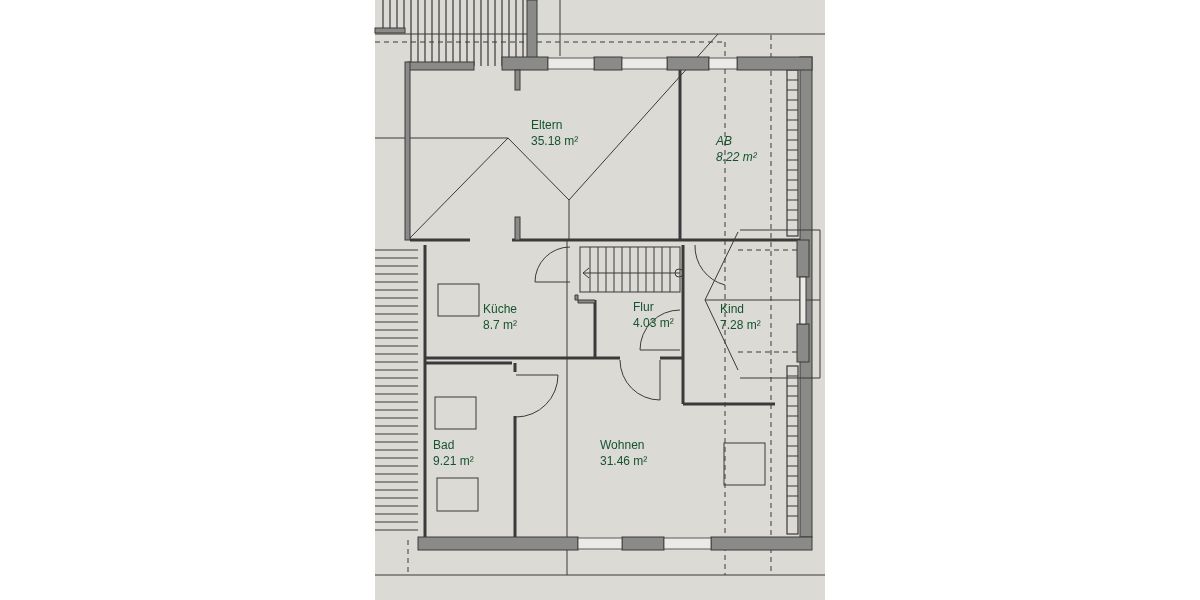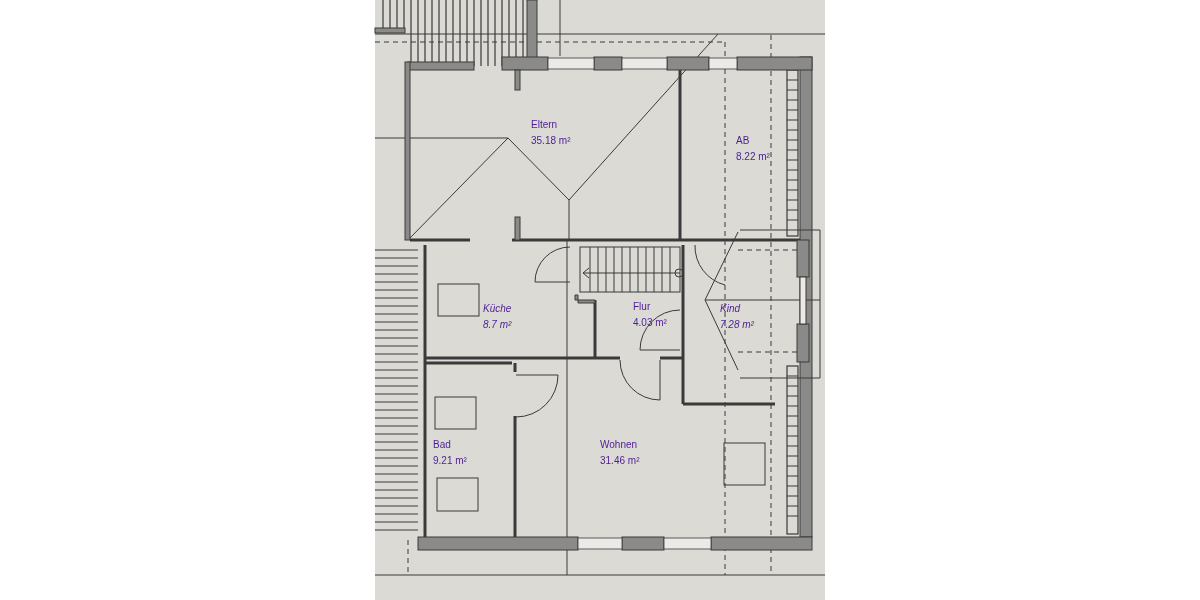--- a/index.html
+++ b/index.html
@@ -1,19 +1,19 @@
 <!DOCTYPE html>
 <html><head>
 <meta charset="utf-8">
 <style>
   html,body{margin:0;padding:0;background:#ffffff;}
   body{width:1200px;height:600px;position:relative;overflow:hidden;font-family:"Liberation Sans",sans-serif;}
   .paper{position:absolute;left:375px;top:0;width:450px;height:600px;background:#dcdad5;}
   svg{position:absolute;left:0;top:0;}
-  .label{position:absolute;font-size:10px;line-height:16px;color:#4c1d95;white-space:nowrap;}
+  .label{position:absolute;font-size:12px;line-height:16px;color:#14532d;white-space:nowrap;}
 </style>
 </head>
 <body>
 
 <div class="paper"></div>
 
 <svg width="1200" height="600">
   <g fill="none" stroke="#3a3a3a" stroke-width="1">
 
     <line x1="375" y1="34" x2="825" y2="34"></line>
@@ -224,33 +224,33 @@
     <rect x="435" y="397" width="41" height="32"></rect>
     <rect x="437" y="478" width="41" height="33"></rect>
     <rect x="724" y="443" width="41" height="42"></rect>
   </g>
 </svg>
 
 <div class="label" style="left:531px;top:117px;">
   <div>Eltern</div>
   <div>35.18 m²</div>
 </div>
-<div class="label" style="left:736px;top:133px;">
+<div class="label" style="left:716px;top:133px;font-style:italic;">
   <div>AB</div>
   <div>8.22 m²</div>
 </div>
-<div class="label" style="left:483px;top:301px;font-style:italic;">
+<div class="label" style="left:483px;top:301px;">
   <div>Küche</div>
   <div>8.7 m²</div>
 </div>
 <div class="label" style="left:599px;top:299px;margin-left:34px;">
   <div>Flur</div>
   <div>4.03 m²</div>
 </div>
-<div class="label" style="left:720px;top:301px;font-style:italic;">
+<div class="label" style="left:720px;top:301px;">
   <div>Kind</div>
   <div>7.28 m²</div>
 </div>
 <div class="label" style="left:433px;top:437px;">
   <div>Bad</div>
   <div>9.21 m²</div>
 </div>
 <div class="label" style="left:600px;top:437px;">
   <div>Wohnen</div>
   <div>31.46 m²</div>

